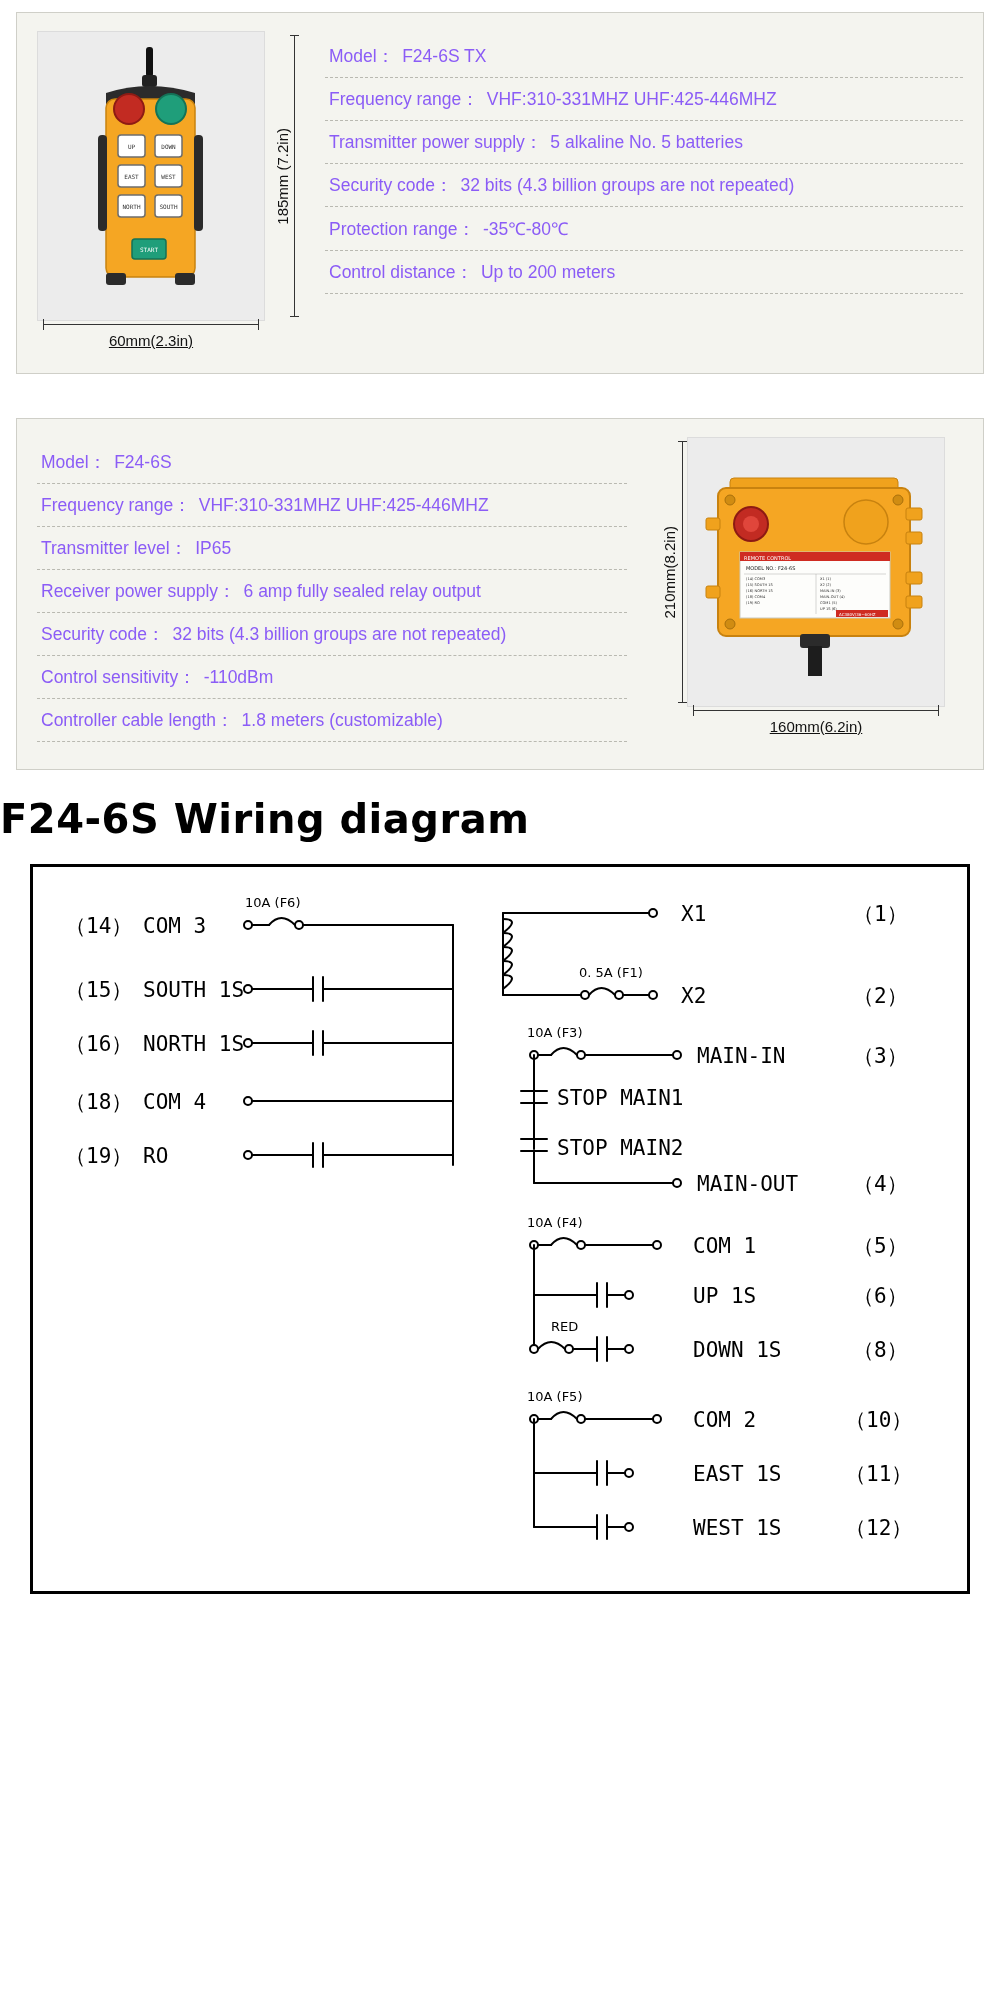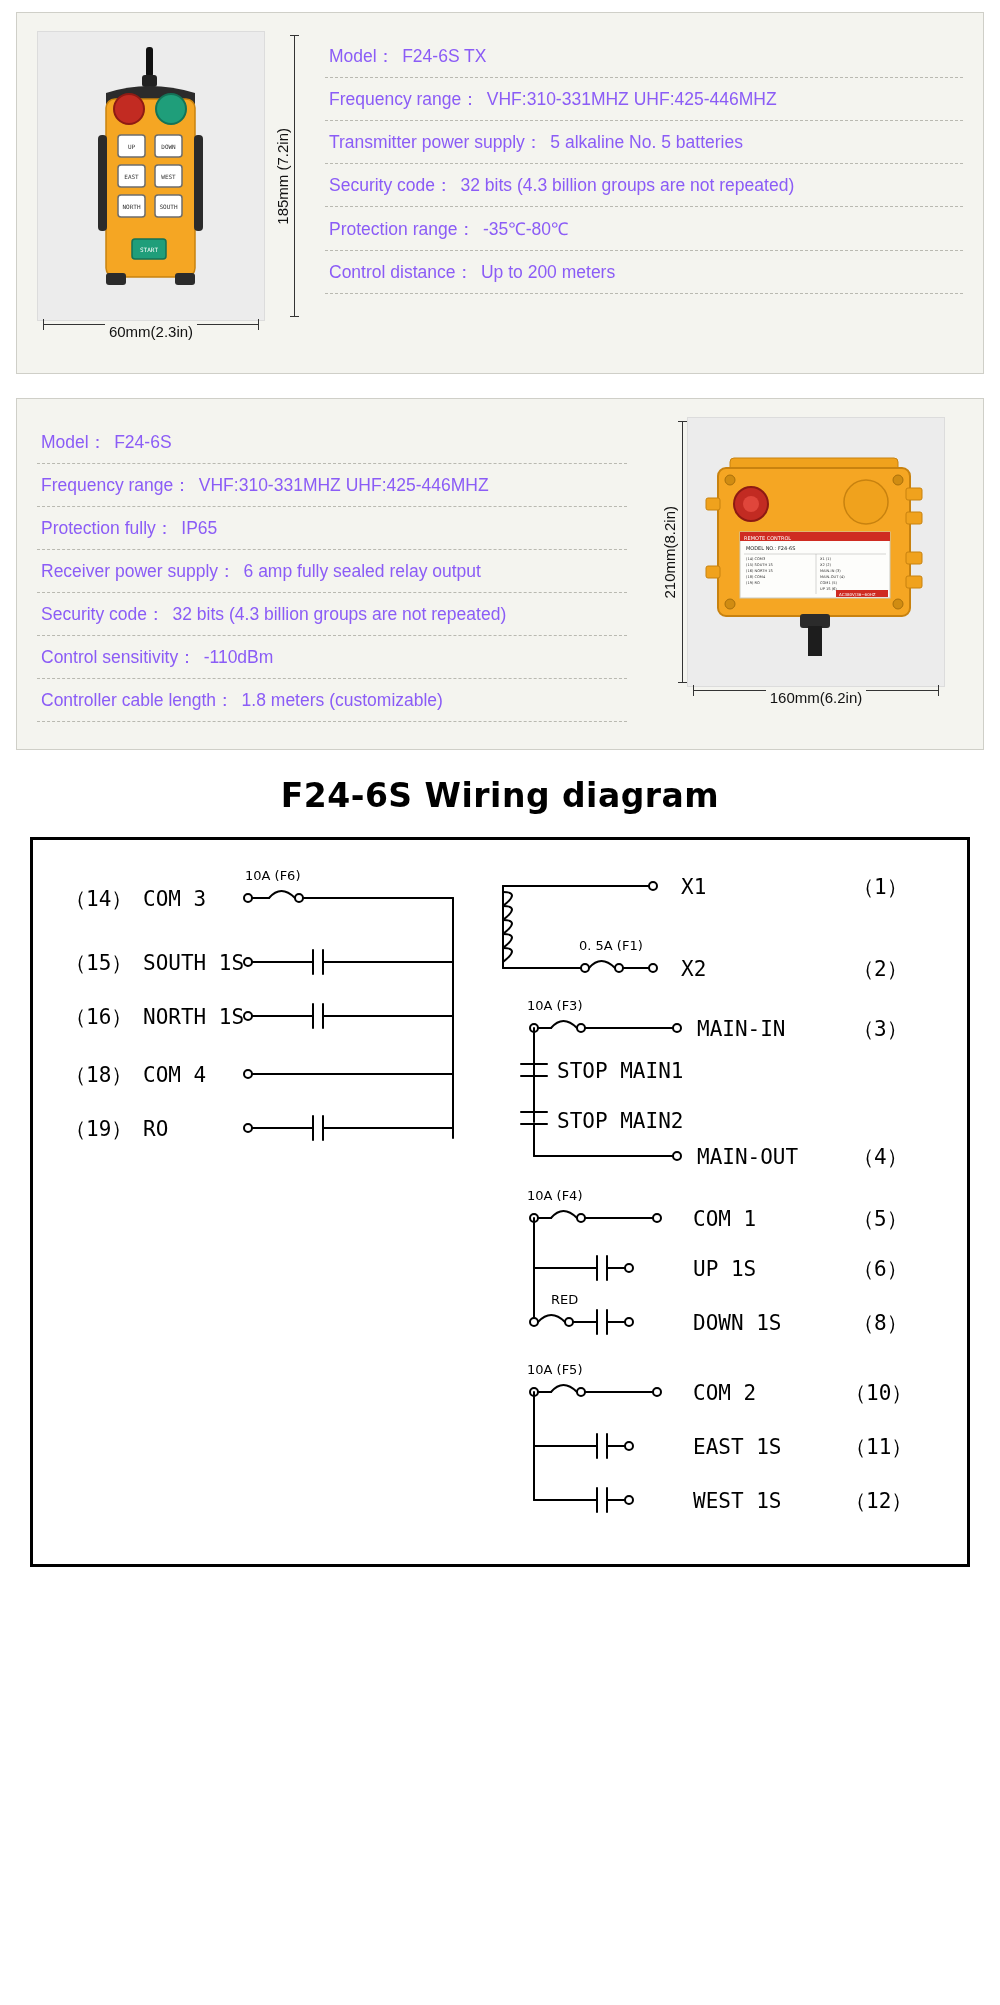--- a/index.html
+++ b/index.html
@@ -13,21 +13,21 @@
   
   .panel {
     background:#f4f4ef;
     border:1px solid #cfcfc8;
     margin:12px 16px;
     padding:18px 20px;
     display:flex;
     gap:14px;
   }
   #panel-tx { margin-top:12px; height:362px; align-items:flex-start; }
-  #panel-rx { margin-top:24px; height:352px; align-items:flex-start; }
+  #panel-rx { margin-top:44px; height:352px; align-items:flex-start; }
 
   
   .img-wrap { position:relative; }
   .img-box {
     background:#ececec;
     border:1px solid #dcdcdc;
     display:flex; align-items:center; justify-content:center;
   }
   .tx-img-box { width:228px; height:290px; }
   .rx-img-box { width:258px; height:270px; }
@@ -50,22 +50,22 @@
   .dim-v::after {
     content:""; position:absolute; right:0px; top:4px; width:9px;
     border-top:1px solid #333;
   }
   .dim-v-bottom {
     position:absolute; right:0px; bottom:4px; width:9px;
     border-top:1px solid #333;
   }
   .dim-h {
     position:relative; height:26px;
-    display:flex; justify-content:center;
-    font-size:15px; color:#111;
+    display:flex; align-items:flex-end; justify-content:center;
+    font-size:15px; color:#111;text-decoration:underline;
   }
   .dim-h::before {
     content:""; position:absolute; left:6px; right:6px; top:3px;
     border-top:1px solid #333;
   }
   .dim-h .cap-l, .dim-h .cap-r {
     position:absolute; top:-2px; height:11px; border-left:1px solid #333;
   }
   .dim-h .cap-l { left:6px; }
   .dim-h .cap-r { right:6px; }
@@ -82,24 +82,23 @@
     overflow:hidden;
   }
   .spec-row .k { }
   .spec-row .v { margin-left:8px; }
   #panel-tx .spec-list { padding-left:6px; }
   #panel-tx .spec-row { font-size:17.5px; }
   #panel-rx .spec-list { padding-right:10px; }
 
   
   .wiring-title {
-    text-align:center;
     font-family:"DejaVu Sans", sans-serif;
     font-weight:bold;
-    font-size:33px;
+    font-size:40px;
     letter-spacing:0.5px;
     margin:26px 0 22px;
     color:#000;
   }
 
   
   .wiring-box {
     margin:0 30px 30px 30px;
     border:3px solid #000;
     background:#fff;
@@ -196,21 +195,21 @@
   <div class="panel" id="panel-rx">
 
     <div class="spec-list" style="max-width:600px;">
       <div class="spec-row">
         <span class="k">Model：</span><span class="v">F24-6S</span>
       </div>
       <div class="spec-row">
         <span class="k">Frequency range：</span><span class="v">VHF:310-331MHZ UHF:425-446MHZ</span>
       </div>
       <div class="spec-row">
-        <span class="k">Protection fully：</span><span class="v">IP65</span>
+        <span class="k">Transmitter level：</span><span class="v">IP65</span>
       </div>
       <div class="spec-row">
         <span class="k">Receiver power supply：</span><span class="v">6 amp fully sealed relay output</span>
       </div>
       <div class="spec-row">
         <span class="k">Security code：</span><span class="v">32 bits (4.3 billion groups are not repeated)</span>
       </div>
       <div class="spec-row">
         <span class="k">Control sensitivity：</span><span class="v">-110dBm</span>
       </div>

